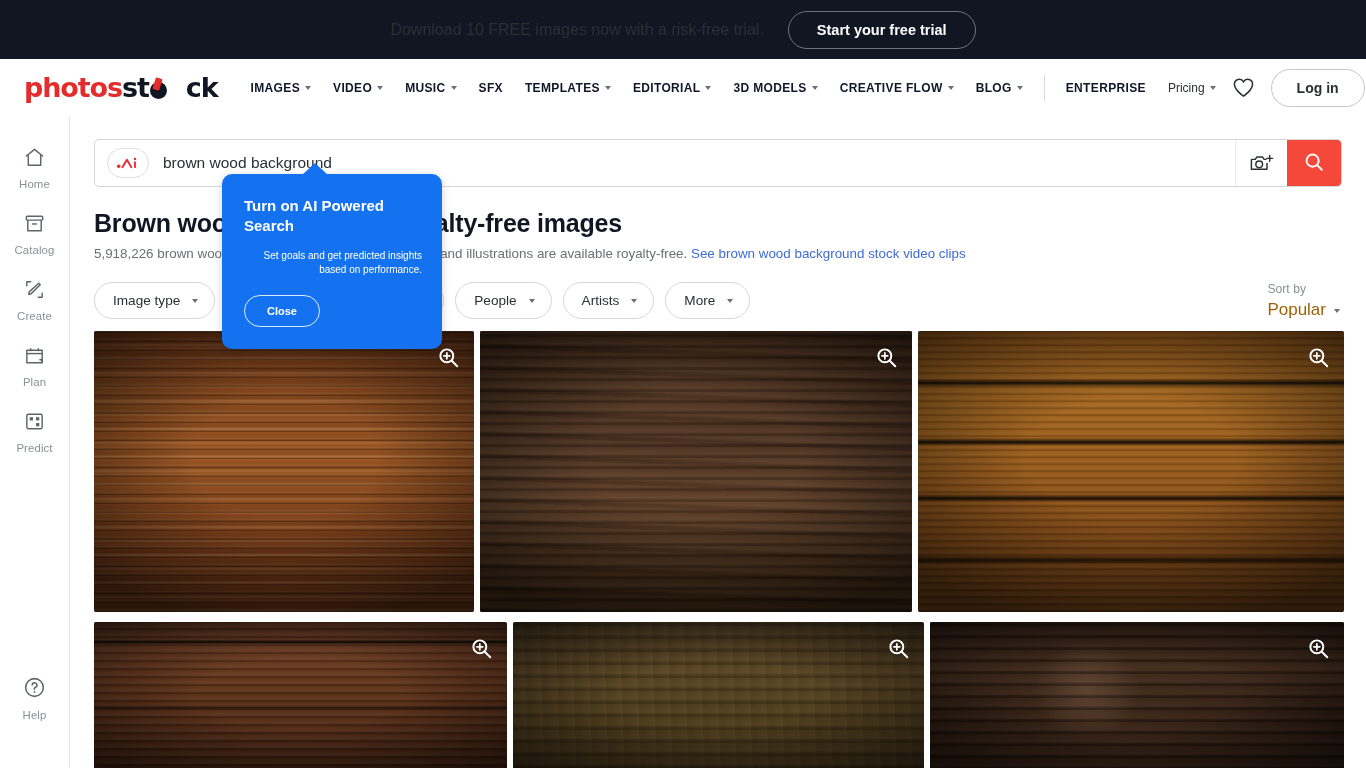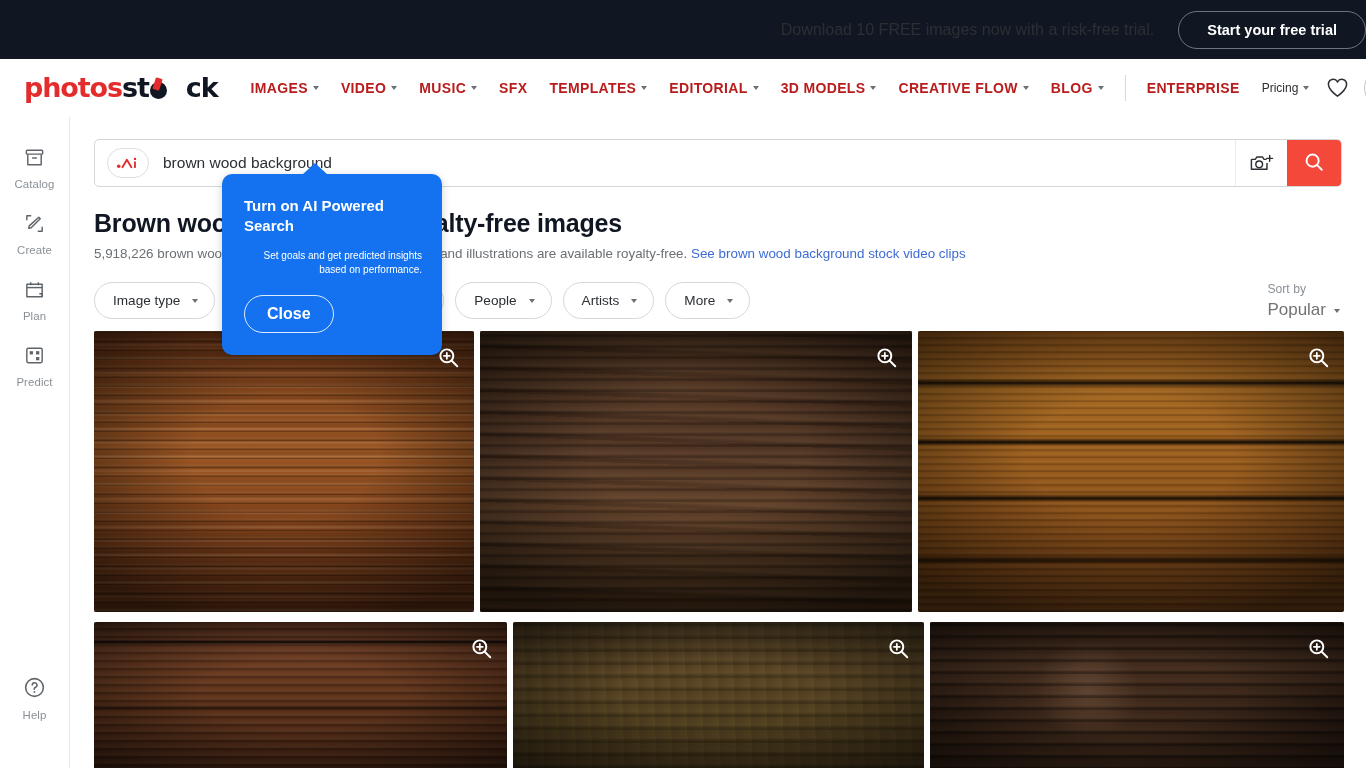--- a/index.html
+++ b/index.html
@@ -10,21 +10,21 @@
     color: #2b2f34;
     -webkit-font-smoothing: antialiased;
   }
 
   
   .promo-banner {
     height: 59px;
     background: #101723;
     display: flex;
     align-items: center;
-    justify-content: flex-end;
+    justify-content: center;
     gap: 24px;
   }
   .promo-cta {
     border: 1px solid #6e747d;
     border-radius: 24px;
     color: #ffffff;
     background: transparent;
     font-family: inherit;
     font-size: 14.5px;
     font-weight: 700;
@@ -71,23 +71,23 @@
     background: #e32c2b;
     transform: rotate(18deg);
     border-radius: 1px;
   }
   .nav-items { display: flex; align-items: center; gap: 0; flex: 1; }
   .nav-item {
     display: flex;
     align-items: center;
     gap: 5px;
     padding: 0 11px;
-    font-size: 14px;
+    font-size: 12px;
     font-weight: 700;
-    color: #b91c1c;
+    color: #0f172a;
     letter-spacing: .35px;
     cursor: pointer;
     white-space: nowrap;
     height: 40px;
   }
   .nav-item.lower { text-transform: none; font-weight: 400; font-size: 12px; letter-spacing: 0; color: #2b2f34; }
   .nav-divider { width: 1px; height: 26px; background: #d6d9dc; margin: 0 10px; }
   .caret {
     width: 0; height: 0;
     border-left: 3.6px solid transparent;
@@ -247,21 +247,21 @@
     font-family: inherit;
   }
   .sortby {
     margin-left: auto;
     text-align: left;
     padding-right: 2px;
   }
   .sortby-label { font-size: 12.2px; color: #8a9096; }
   .sortby-value {
     display: flex; align-items: center; gap: 8px;
-    font-size: 17px; color: #737373; margin-top: 4px;
+    font-size: 17px; color: #a16207; margin-top: 4px;
     cursor: pointer;
   }
 
   
   .grid { padding: 11px 24px 0 24px; }
   .grid-row { display: flex; gap: 6px; margin-bottom: 10px; }
   .tile {
     position: relative;
     height: 281px;
     border-radius: 2px;
@@ -355,21 +355,21 @@
     border-bottom: 12px solid #1472f0;
   }
   .tt-title { font-size: 15px; font-weight: 700; line-height: 1.32; }
   .tt-body { font-size: 10px; line-height: 1.44; margin-top: 13px; text-align: right; }
   .tt-close {
     margin-top: 18px;
     border: 1px solid rgba(255,255,255,.85);
     background: transparent;
     color: #ffffff;
     font-family: inherit;
-    font-size: 16px;
+    font-size: 11px;
     font-weight: 700;
     border-radius: 22px;
     padding: 9px 22px;
     cursor: pointer;
   }
 </style>
 </head>
 <body>
 
 <div class="promo-banner">
@@ -433,20 +433,29 @@
       </svg>
     </div>
     <button class="login-btn">Log in</button>
 
   </div>
 </div>
 
 <div class="body-wrap">
 
   <div class="rail">
+    <div class="rail-item">
+      <span>
+        <svg width="23" height="23" viewBox="0 0 24 24" fill="none" stroke="#5e6469" stroke-width="1.5" stroke-linecap="round" stroke-linejoin="round">
+            <path d="M3.5 10.5 12 3.5l8.5 7"></path>
+            <path d="M5.5 10v10h13V10"></path>
+          </svg>
+      </span>
+      <span class="rail-label">Home</span>
+    </div>
     <div class="rail-item">
       <span>
         <svg width="23" height="23" viewBox="0 0 24 24" fill="none" stroke="#5e6469" stroke-width="1.5" stroke-linejoin="round">
             <rect x="3.5" y="4.5" width="17" height="4" rx="1"></rect>
             <path d="M5 8.5v11h14v-11"></path>
             <path d="M9.5 12.5h5"></path>
           </svg>
       </span>
       <span class="rail-label">Catalog</span>
     </div>

